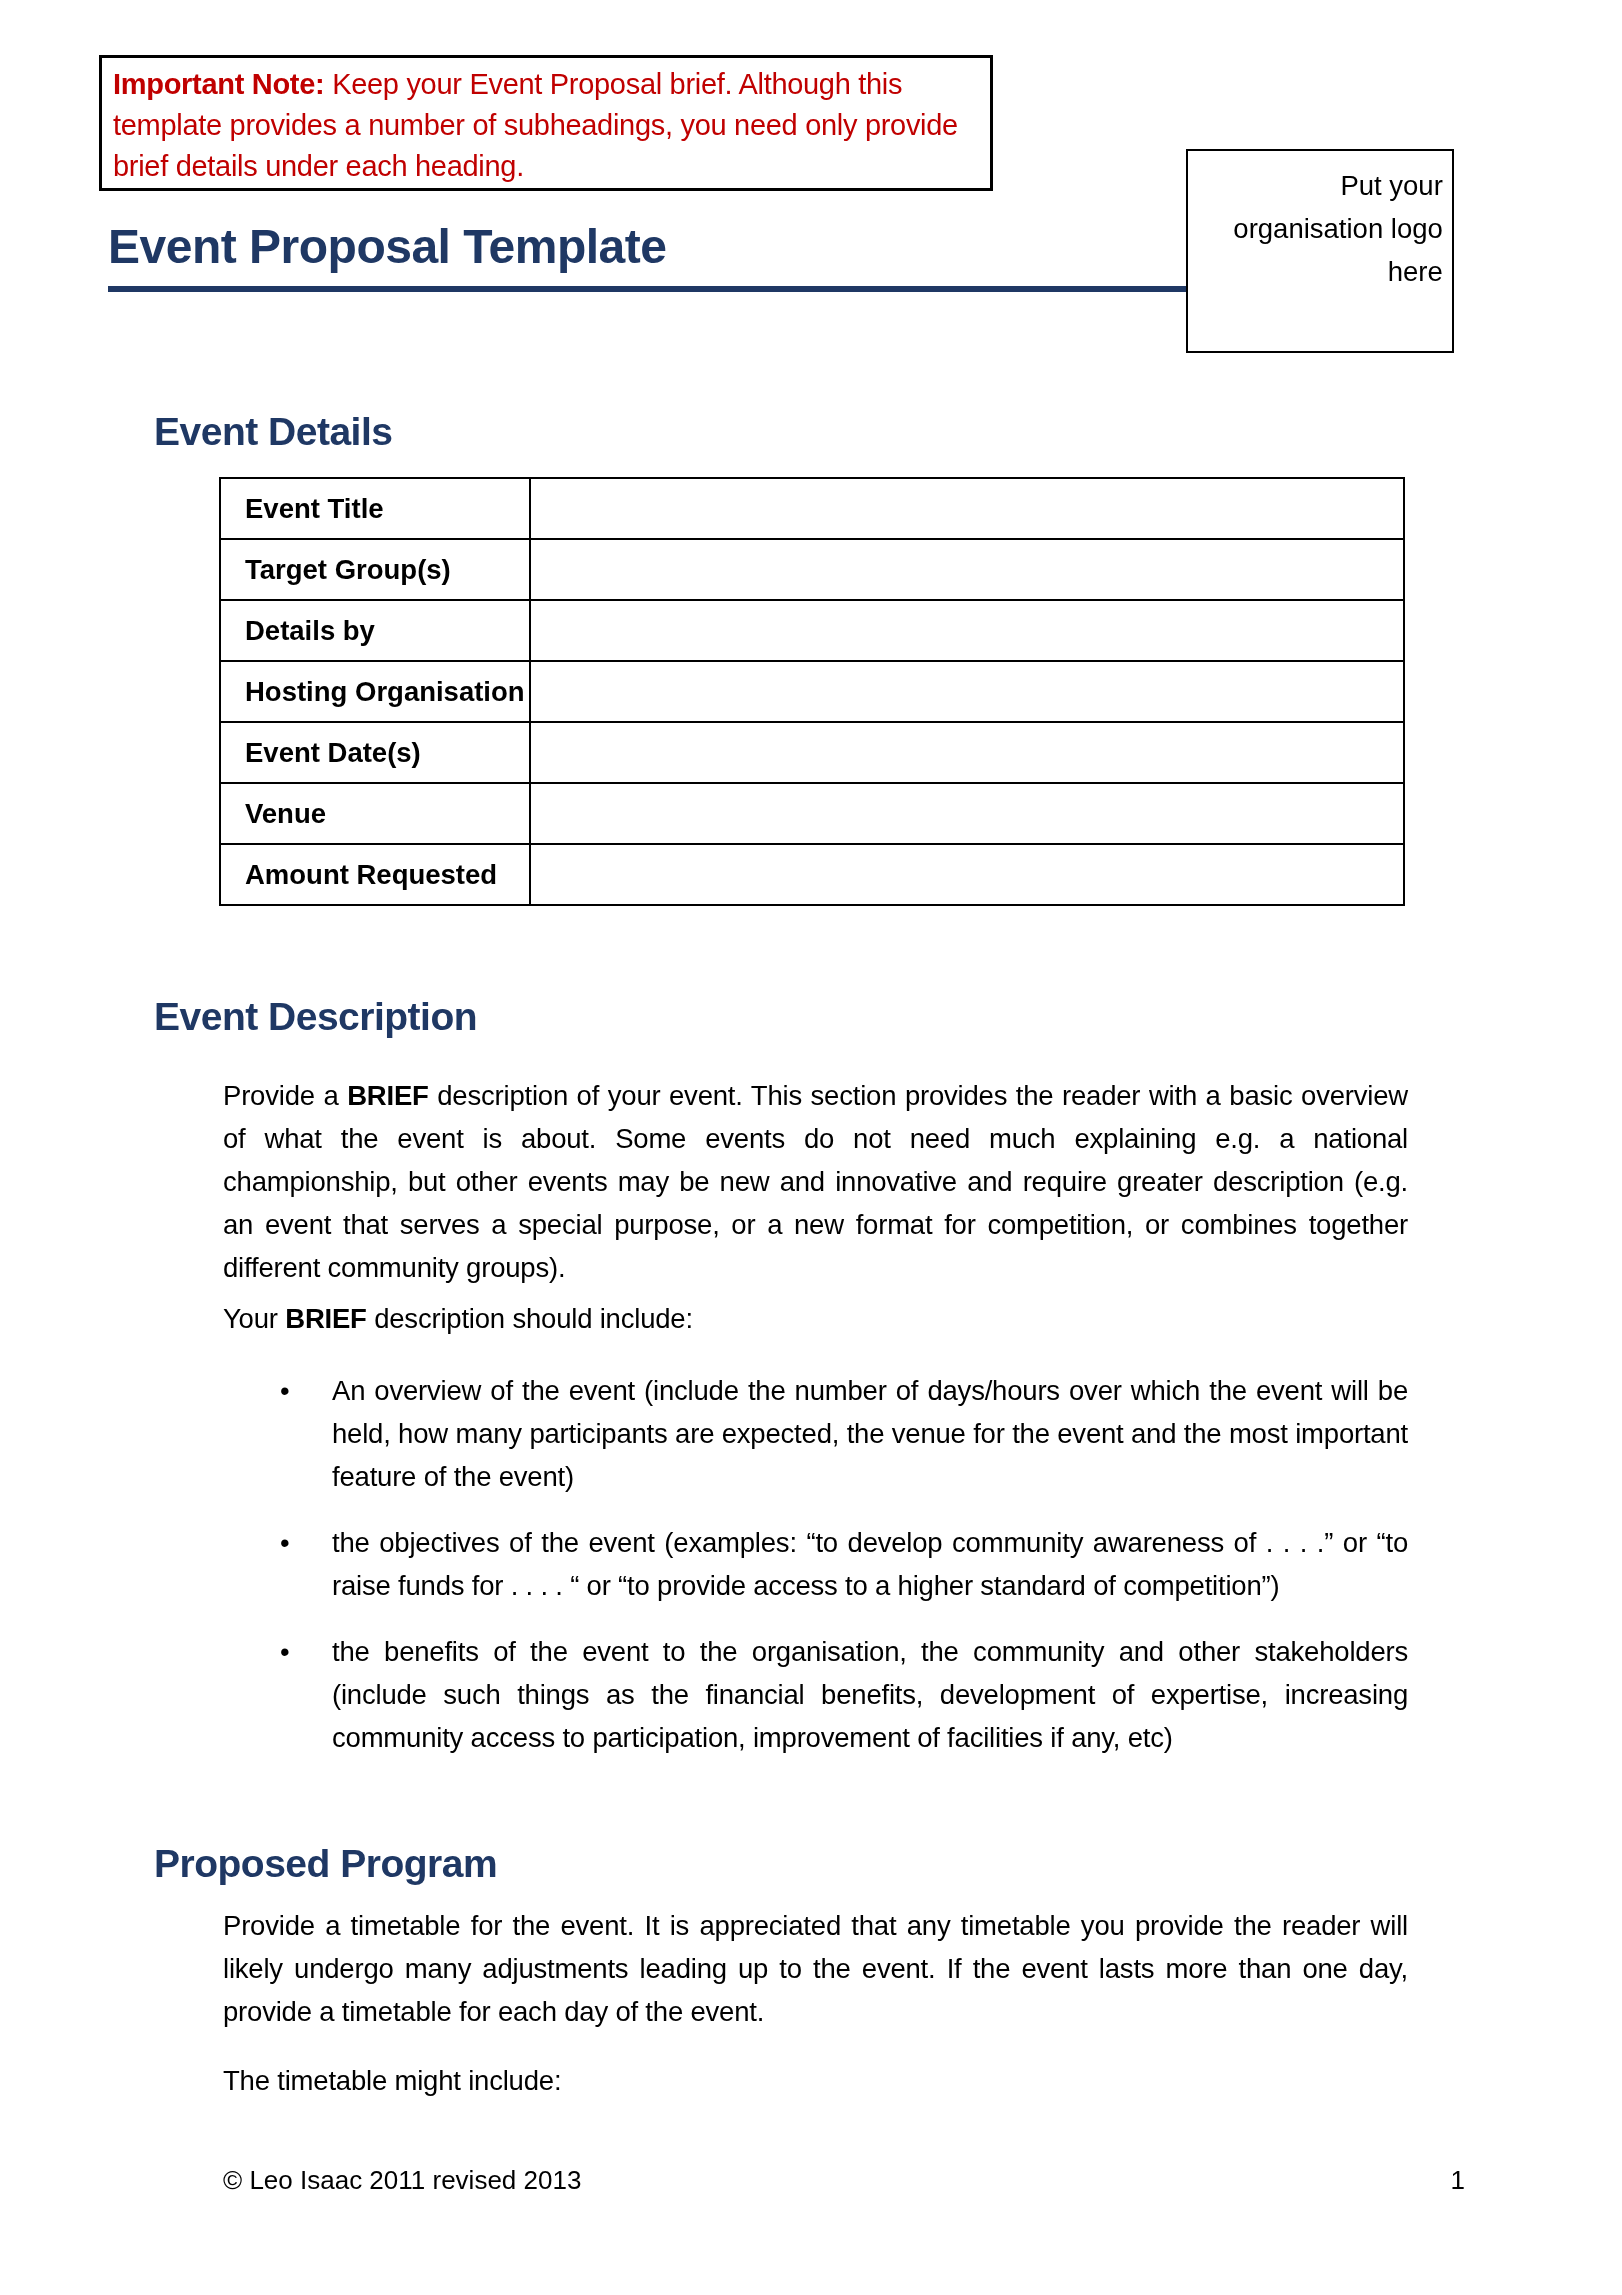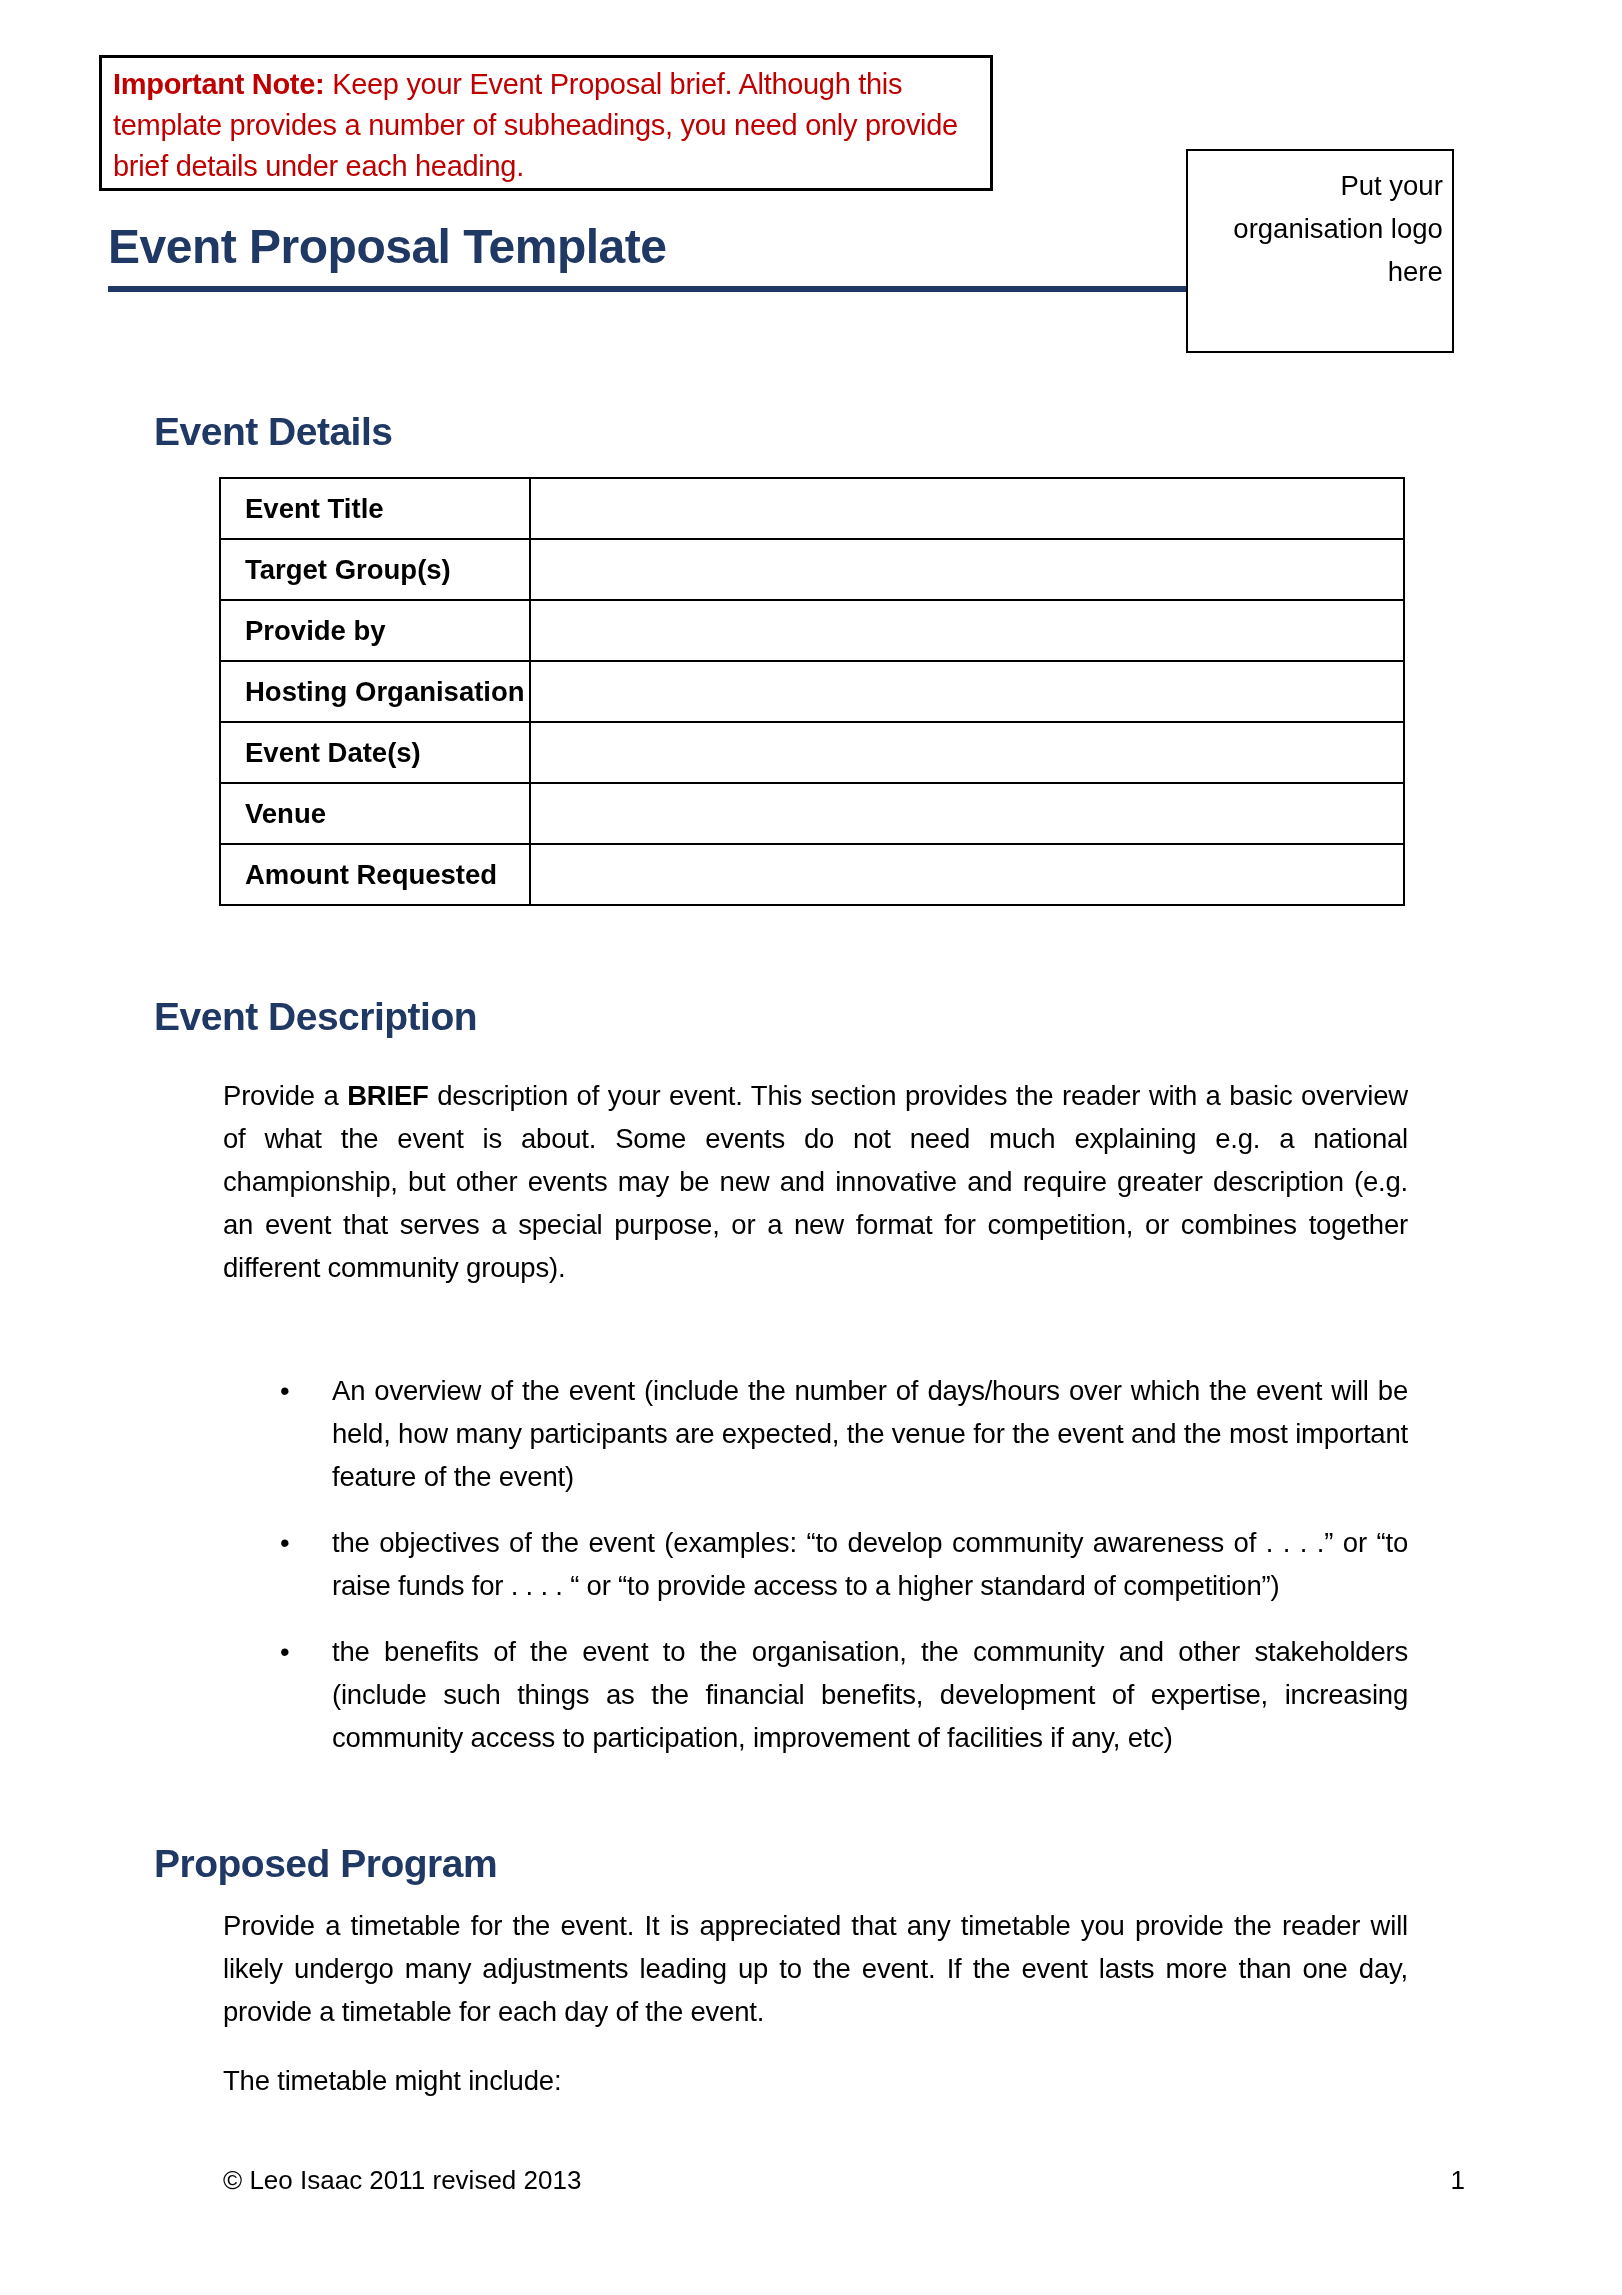--- a/index.html
+++ b/index.html
@@ -164,21 +164,21 @@
     <tbody>
       <tr>
         <td class="label">Event Title</td>
         <td class="value"></td>
       </tr>
       <tr>
         <td class="label">Target Group(s)</td>
         <td class="value"></td>
       </tr>
       <tr>
-        <td class="label">Provide by</td>
+        <td class="label">Details by</td>
         <td class="value"></td>
       </tr>
       <tr>
         <td class="label">Hosting Organisation</td>
         <td class="value"></td>
       </tr>
       <tr>
         <td class="label">Event Date(s)</td>
         <td class="value"></td>
       </tr>
@@ -192,20 +192,23 @@
       </tr>
     </tbody>
   </table>
 
   <div class="section-heading" id="h-desc">Event Description</div>
 
   <p class="body-text justified" id="para1">
     <span>Provide a </span><b>BRIEF</b><span> description of your event. This section provides the reader with a basic overview of what the event is about. Some events do not need much explaining e.g. a national championship, but other events may be new and innovative and require greater description (e.g. an event that serves a special purpose, or a new format for competition, or combines together different community groups).</span>
   </p>
 
+  <p class="body-text" id="para2">
+    <span>Your </span><b>BRIEF</b><span> description should include:</span>
+  </p>
 
   <ul class="bullet-list">
     <li>
       <span class="bullet">•</span>
       <span>An overview of the event (include the number of days/hours over which the event will be held, how many participants are expected, the venue for the event and the most important feature of the event)</span>
     </li>
     <li>
       <span class="bullet">•</span>
       <span>the objectives of the event (examples: “to develop community awareness of . . . .” or “to raise funds for . . . . “ or “to provide access to a higher standard of competition”)</span>
     </li>

